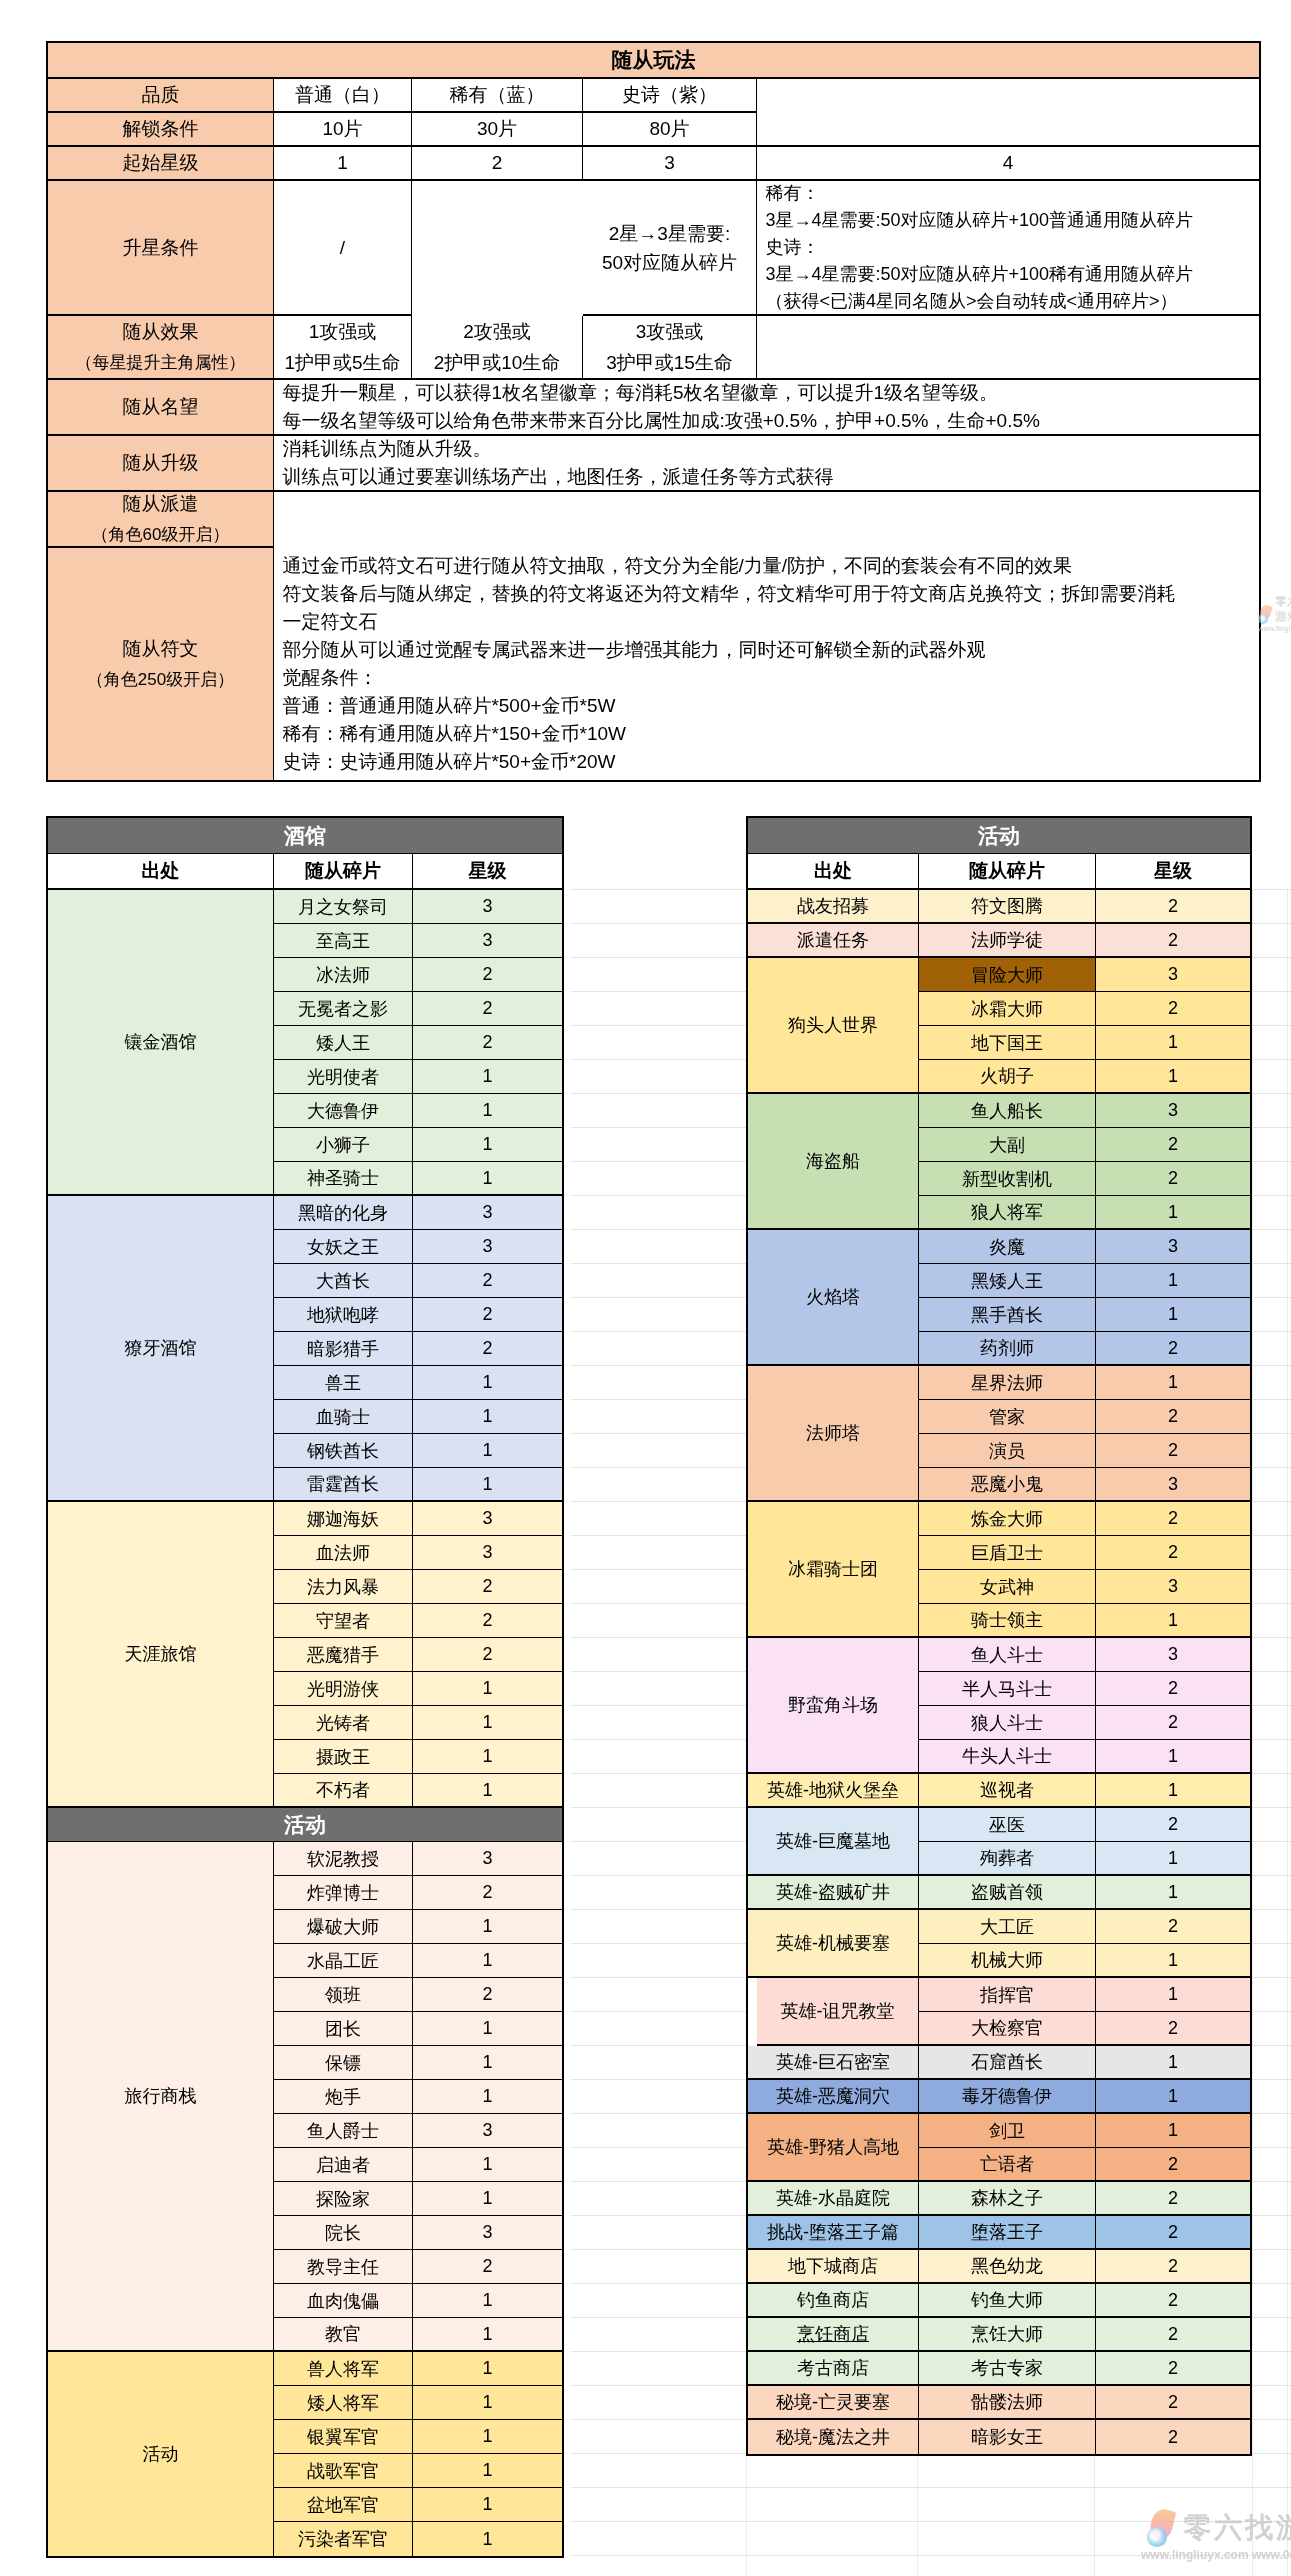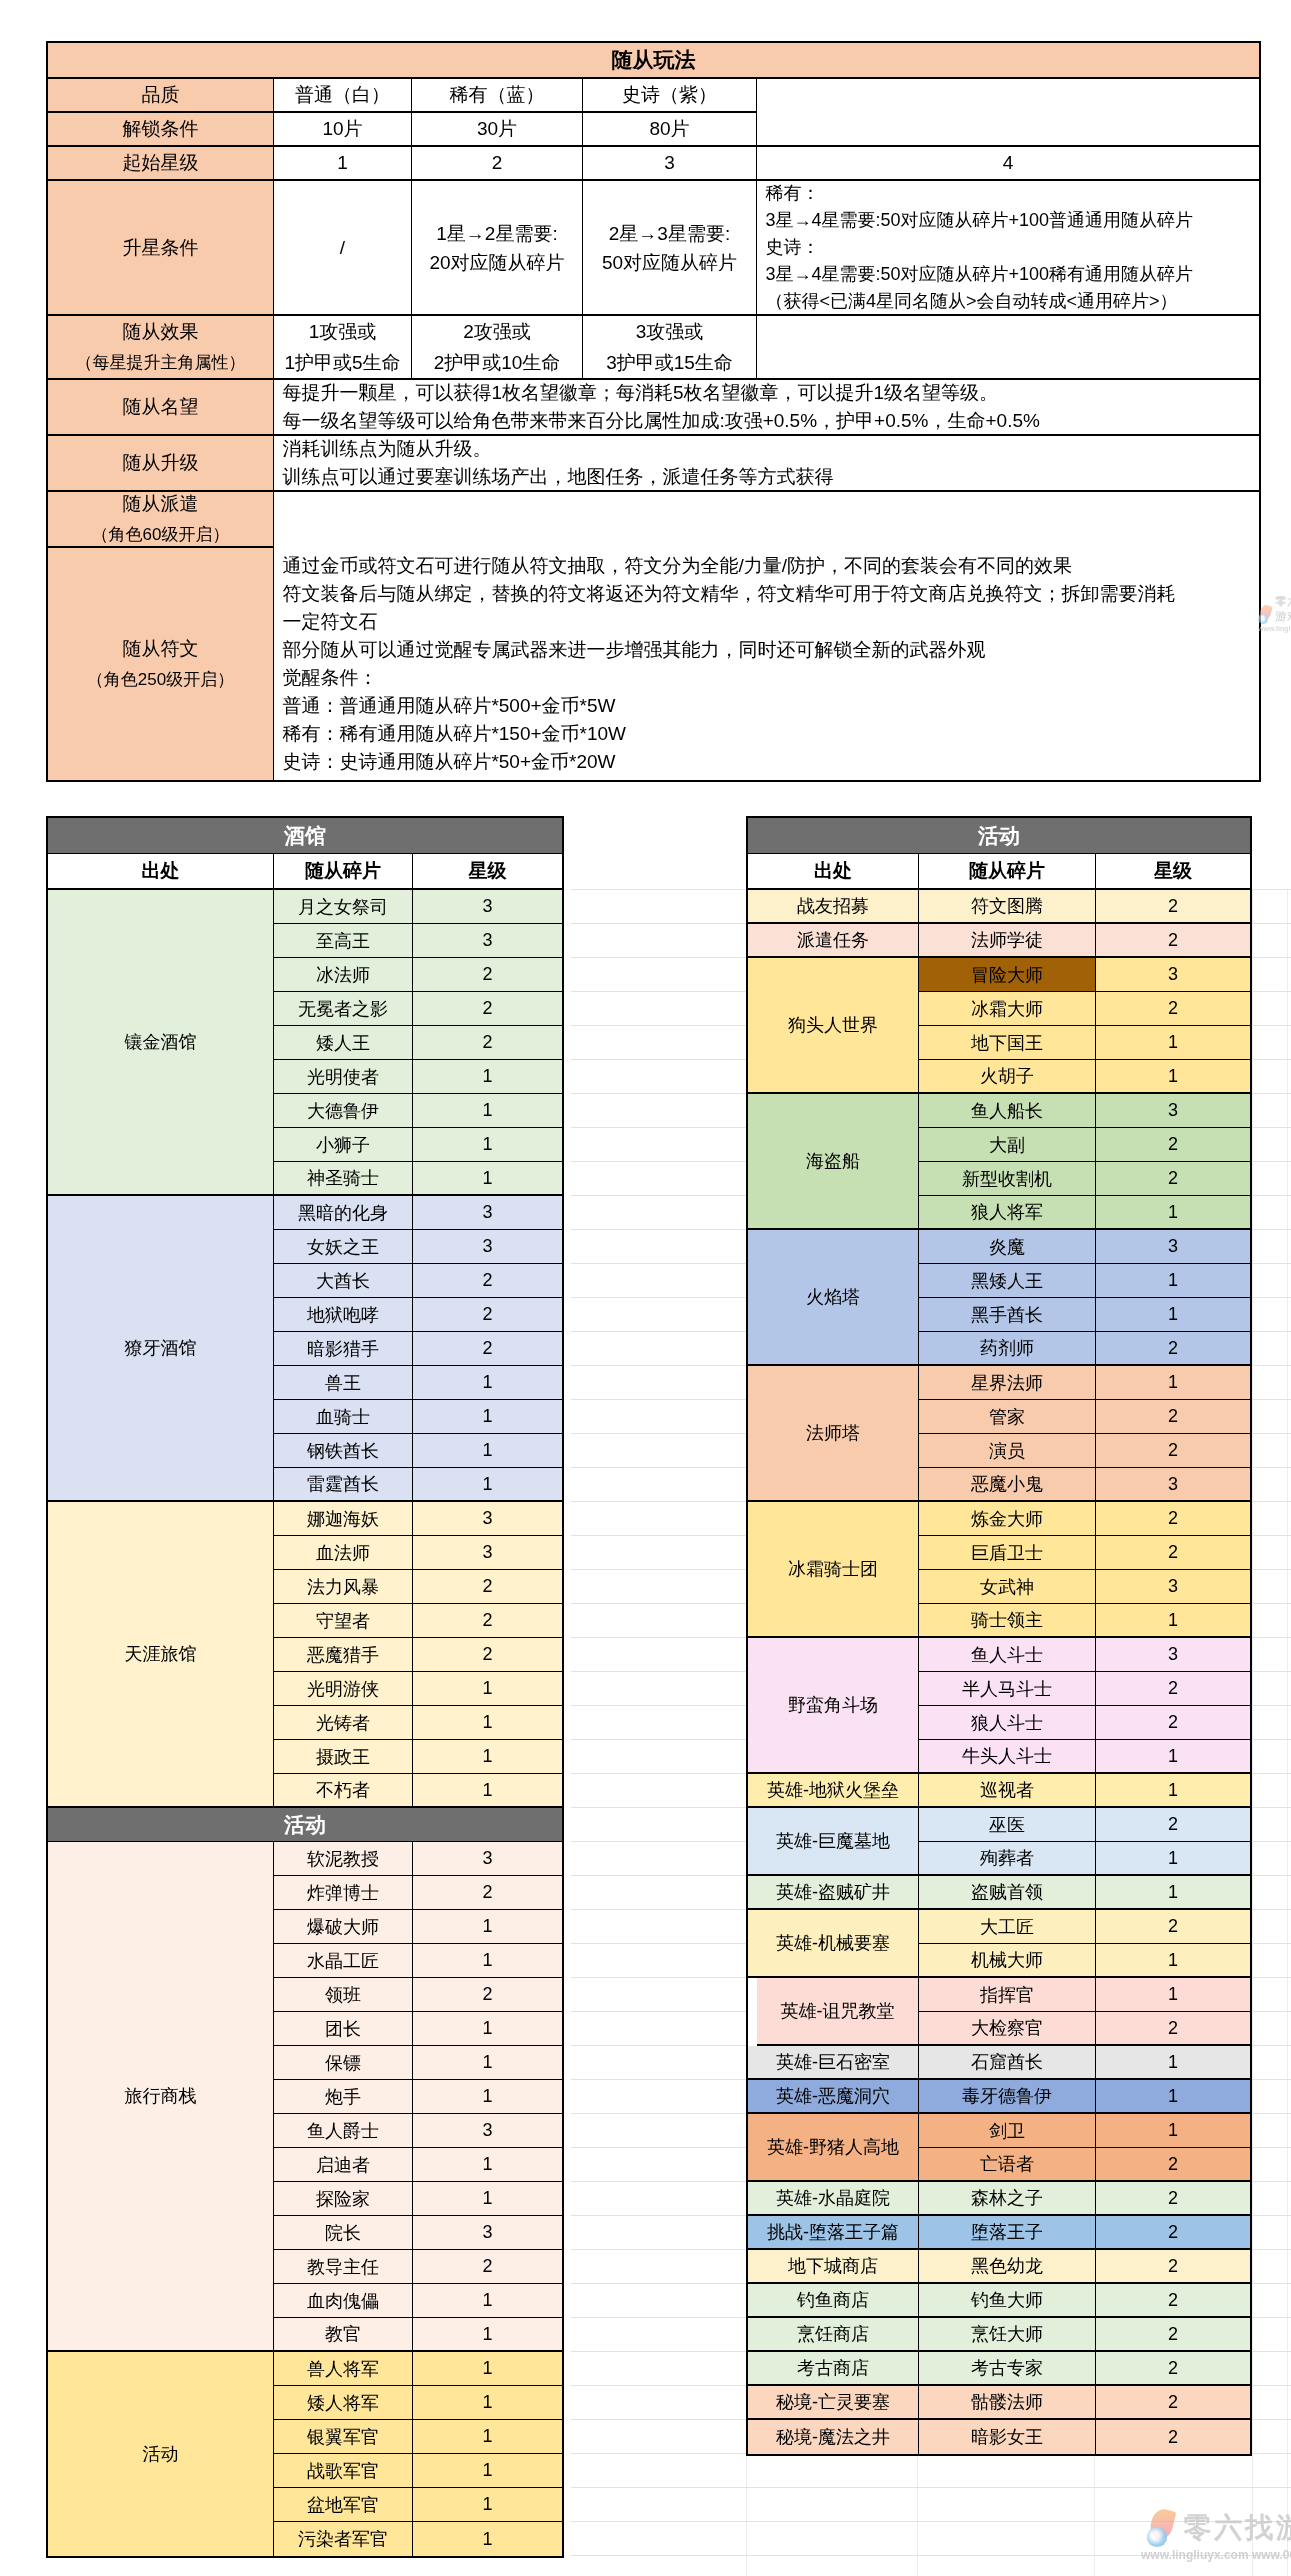--- a/index.html
+++ b/index.html
@@ -83,24 +83,20 @@
     <div class="tt-cell" style="grid-column:4;grid-row:3">80片</div>
 
     <div class="tt-cell tt-label" style="grid-column:1;grid-row:4">起始星级</div>
     <div class="tt-cell" style="grid-column:2;grid-row:4">1</div>
     <div class="tt-cell" style="grid-column:3;grid-row:4">2</div>
     <div class="tt-cell" style="grid-column:4;grid-row:4">3</div>
     <div class="tt-cell no-br" style="grid-column:5;grid-row:4">4</div>
 
     <div class="tt-cell tt-label" style="grid-column:1;grid-row:5">升星条件</div>
     <div class="tt-cell" style="grid-column:2;grid-row:5">/</div>
-    <div class="tt-cell lh42" style="grid-column:3;grid-row:5">
-      <div>1星→2星需要:</div>
-      <div>20对应随从碎片</div>
-    </div>
     <div class="tt-cell lh42" style="grid-column:4;grid-row:5">
       <div>2星→3星需要:</div>
       <div>50对应随从碎片</div>
     </div>
     <div class="tt-cell tt-left lh38 no-br" style="grid-column:5;grid-row:5">
       <div>稀有：</div>
       <div>3星→4星需要:50对应随从碎片+100普通通用随从碎片</div>
       <div>史诗：</div>
       <div>3星→4星需要:50对应随从碎片+100稀有通用随从碎片</div>
       <div>（获得&lt;已满4星同名随从&gt;会自动转成&lt;通用碎片&gt;）</div>
@@ -367,21 +363,21 @@
       <div class="bt-c no-br thick" style="grid-area: 41 / 3; background: rgb(226, 239, 218);">2</div>
       <div class="bt-c thick" style="grid-area: 42 / 1 / span 1; background: rgb(157, 195, 230);">挑战-堕落王子篇</div>
       <div class="bt-c thick" style="grid-area: 42 / 2; background: rgb(157, 195, 230);">堕落王子</div>
       <div class="bt-c no-br thick" style="grid-area: 42 / 3; background: rgb(157, 195, 230);">2</div>
       <div class="bt-c thick" style="grid-area: 43 / 1 / span 1; background: rgb(253, 241, 203);">地下城商店</div>
       <div class="bt-c thick" style="grid-area: 43 / 2; background: rgb(253, 241, 203);">黑色幼龙</div>
       <div class="bt-c no-br thick" style="grid-area: 43 / 3; background: rgb(253, 241, 203);">2</div>
       <div class="bt-c thick" style="grid-area: 44 / 1 / span 1; background: rgb(226, 239, 218);">钓鱼商店</div>
       <div class="bt-c thick" style="grid-area: 44 / 2; background: rgb(226, 239, 218);">钓鱼大师</div>
       <div class="bt-c no-br thick" style="grid-area: 44 / 3; background: rgb(226, 239, 218);">2</div>
-      <div class="bt-c thick" style="grid-area: 45 / 1 / span 1; background: rgb(226, 239, 218);">烹饪商店</div>
+      <div class="bt-c thick" style="grid-area: 45 / 1 / span 1; background: rgb(226, 239, 218); text-decoration: underline;">烹饪商店</div>
       <div class="bt-c thick" style="grid-area: 45 / 2; background: rgb(226, 239, 218);">烹饪大师</div>
       <div class="bt-c no-br thick" style="grid-area: 45 / 3; background: rgb(226, 239, 218);">2</div>
       <div class="bt-c thick" style="grid-area: 46 / 1 / span 1; background: rgb(226, 239, 218);">考古商店</div>
       <div class="bt-c thick" style="grid-area: 46 / 2; background: rgb(226, 239, 218);">考古专家</div>
       <div class="bt-c no-br thick" style="grid-area: 46 / 3; background: rgb(226, 239, 218);">2</div>
       <div class="bt-c thick" style="grid-area: 47 / 1 / span 1; background: rgb(251, 215, 192);">秘境-亡灵要塞</div>
       <div class="bt-c thick" style="grid-area: 47 / 2; background: rgb(251, 215, 192);">骷髅法师</div>
       <div class="bt-c no-br thick" style="grid-area: 47 / 3; background: rgb(251, 215, 192);">2</div>
       <div class="bt-c thick no-bb" style="grid-area: 48 / 1 / span 1; background: rgb(251, 215, 192);">秘境-魔法之井</div>
       <div class="bt-c thick no-bb" style="grid-area: 48 / 2; background: rgb(251, 215, 192); font-family: Liberation Serif, serif;">暗影女王</div>

